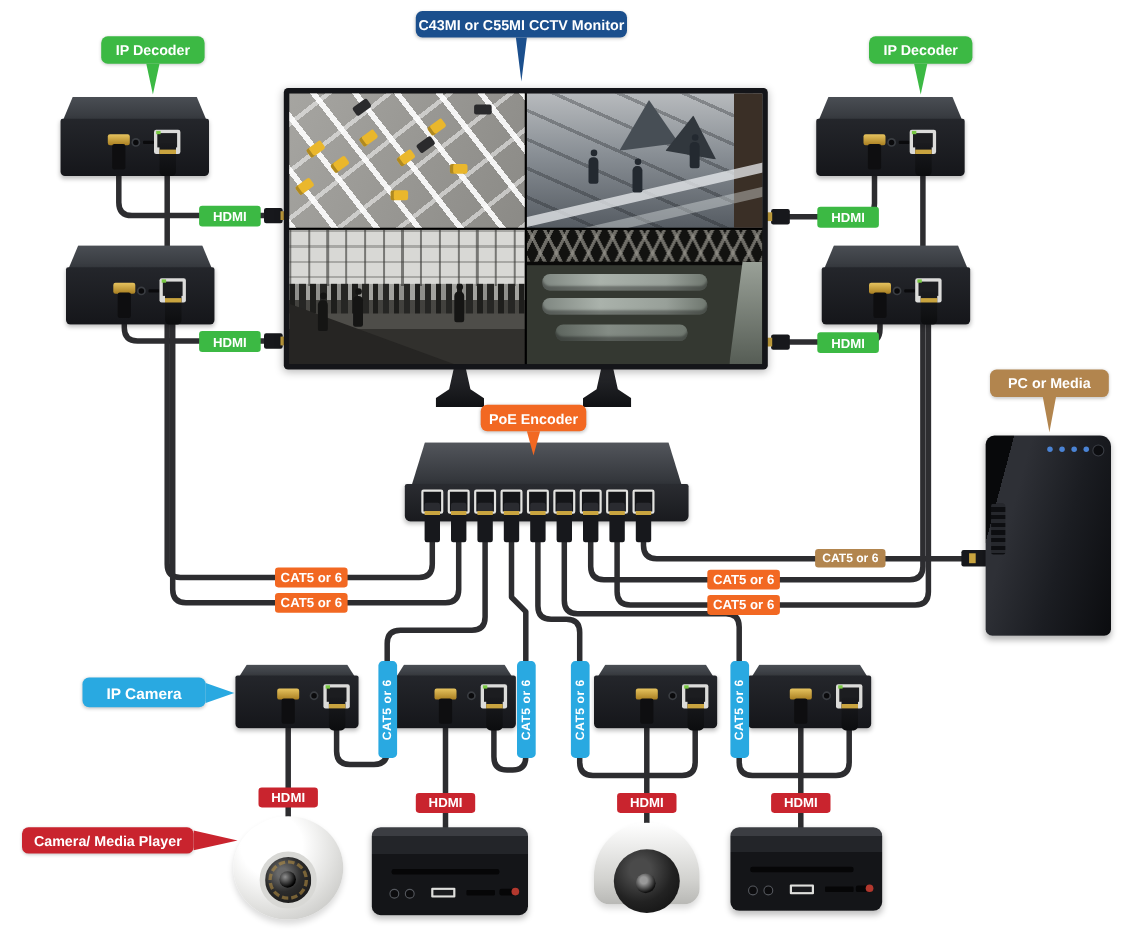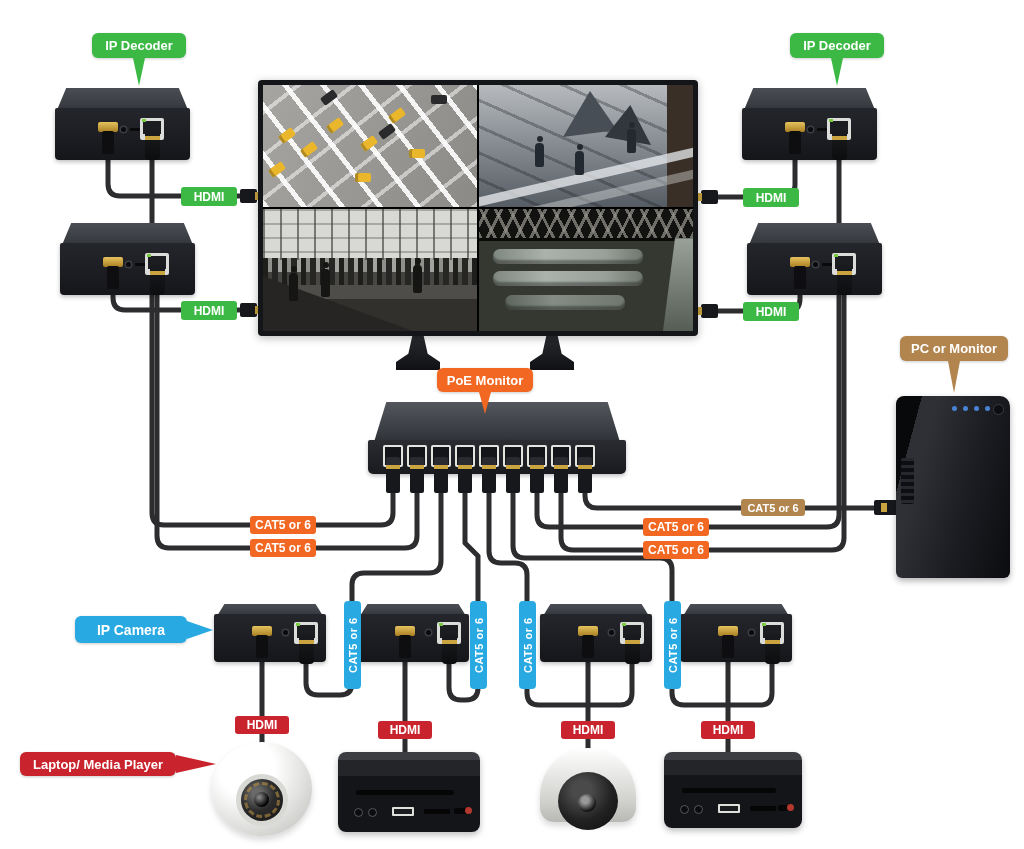--- a/index.html
+++ b/index.html
@@ -378,42 +378,46 @@
   <div class="mplayer" style="left:664px;top:752px;width:138px;height:76px">
     <span class="mp-slot" style="top:36px"></span>
     <span class="mp-dot" style="left:16px;top:53px"></span>
     <span class="mp-dot" style="left:30px;top:53px"></span>
     <span class="mp-usb" style="left:54px;top:52px"></span>
     <span class="mp-sd" style="left:86px;top:54px"></span>
     <span class="mp-micro" style="left:114px;top:53px"></span>
     <span class="mp-btn" style="right:8px;top:52px"></span>
   </div>
 
+  <div class="pill" style="left:378px;top:10px;width:192px;height:24px;--c:#1b4f8d">
+    <span>C43MI or C55MI CCTV Monitor</span>
+    <span class="ptr-d" style="border-top-width:40px;border-left-width:5px;border-right-width:5px"></span>
+  </div>
   <div class="pill" style="left:92px;top:33px;width:94px;height:25px;--c:#3cb944">
     <span>IP Decoder</span>
     <span class="ptr-d" style="border-top-width:28px"></span>
   </div>
   <div class="pill" style="left:790px;top:33px;width:94px;height:25px;--c:#3cb944">
     <span>IP Decoder</span>
     <span class="ptr-d" style="border-top-width:28px"></span>
   </div>
   <div class="pill" style="left:437px;top:368px;width:96px;height:24px;--c:#f26822">
-    <span>PoE Monitor</span>
+    <span>PoE Encoder</span>
     <span class="ptr-d" style="border-top-width:22px"></span>
   </div>
   <div class="pill" style="left:900px;top:336px;width:108px;height:25px;--c:#b2854e">
-    <span>PC or Monitor</span>
+    <span>PC or Media</span>
     <span class="ptr-d" style="border-top-width:32px"></span>
   </div>
   <div class="pill" style="left:75px;top:616px;width:112px;height:27px;--c:#29a9e1;font-size:14px">
     <span>IP Camera</span>
     <span class="ptr-r"></span>
   </div>
   <div class="pill" style="left:20px;top:752px;width:156px;height:24px;--c:#c9242e">
-    <span>Laptop/ Media Player</span>
+    <span>Camera/ Media Player</span>
     <span class="ptr-r" style="border-left-width:40px"></span>
   </div>
 
   <div class="tag" style="left:181px;top:187px;width:56px;height:19px;background:#3cb944">HDMI</div>
   <div class="tag" style="left:181px;top:301px;width:56px;height:19px;background:#3cb944">HDMI</div>
   <div class="tag" style="left:743px;top:188px;width:56px;height:19px;background:#3cb944">HDMI</div>
   <div class="tag" style="left:743px;top:302px;width:56px;height:19px;background:#3cb944">HDMI</div>
 
   <div class="tag" style="left:250px;top:516px;width:66px;height:18px;background:#f26822">CAT5 or 6</div>
   <div class="tag" style="left:250px;top:539px;width:66px;height:18px;background:#f26822">CAT5 or 6</div>

